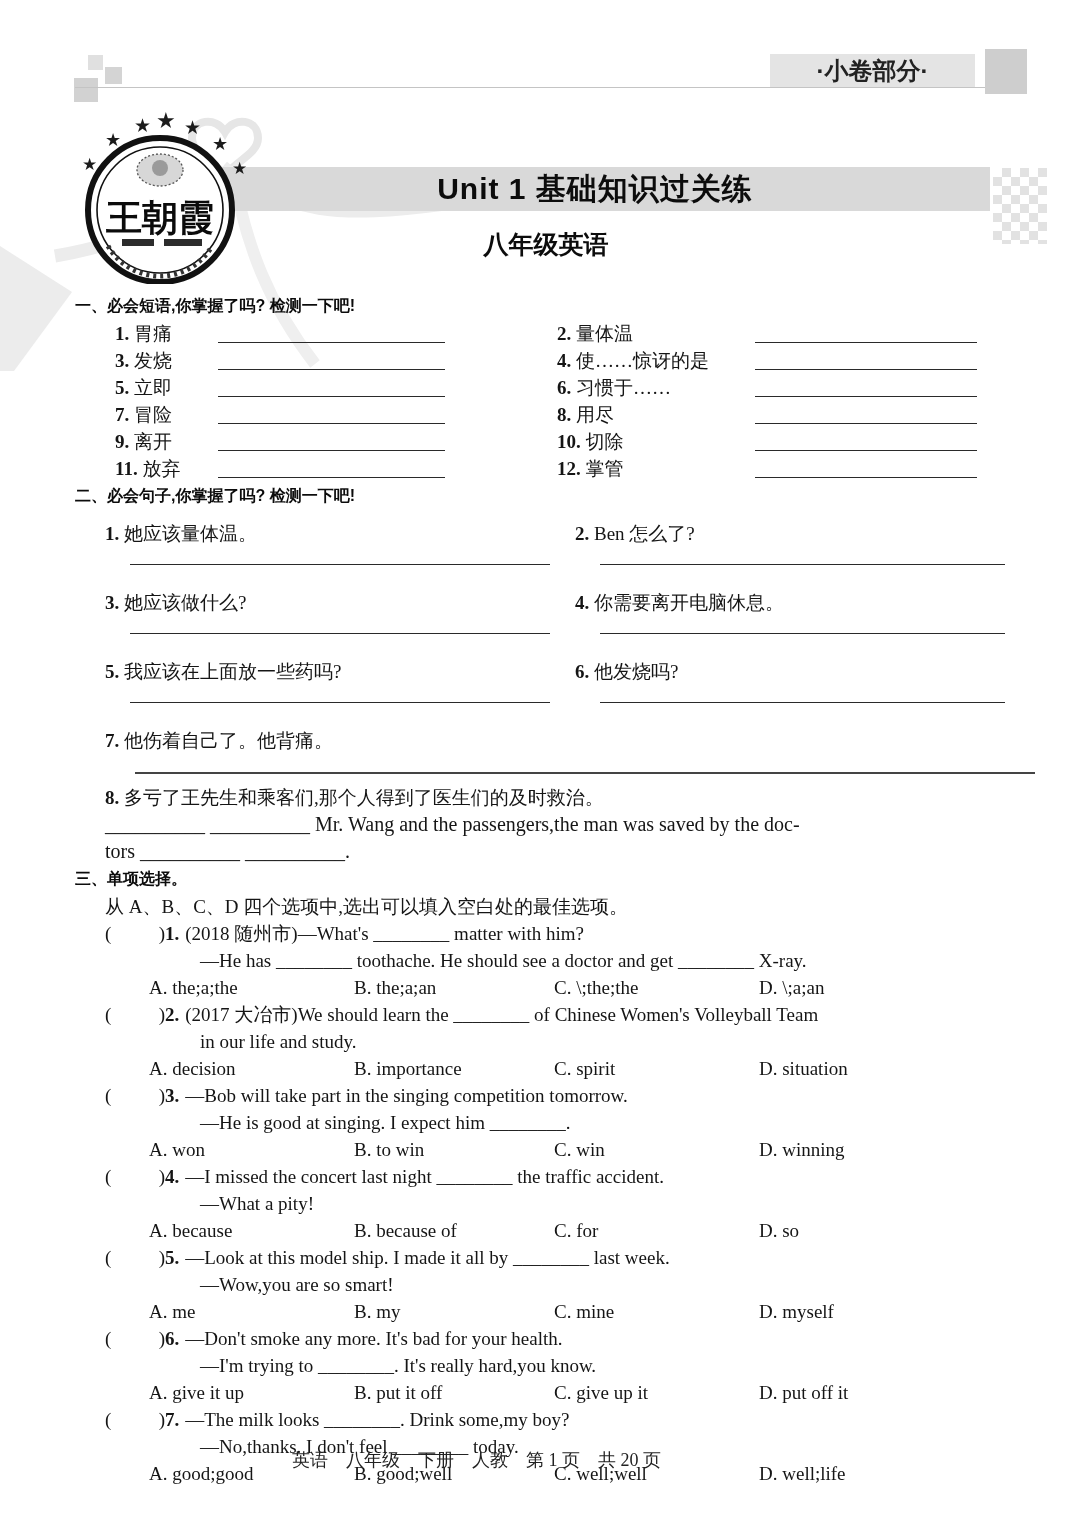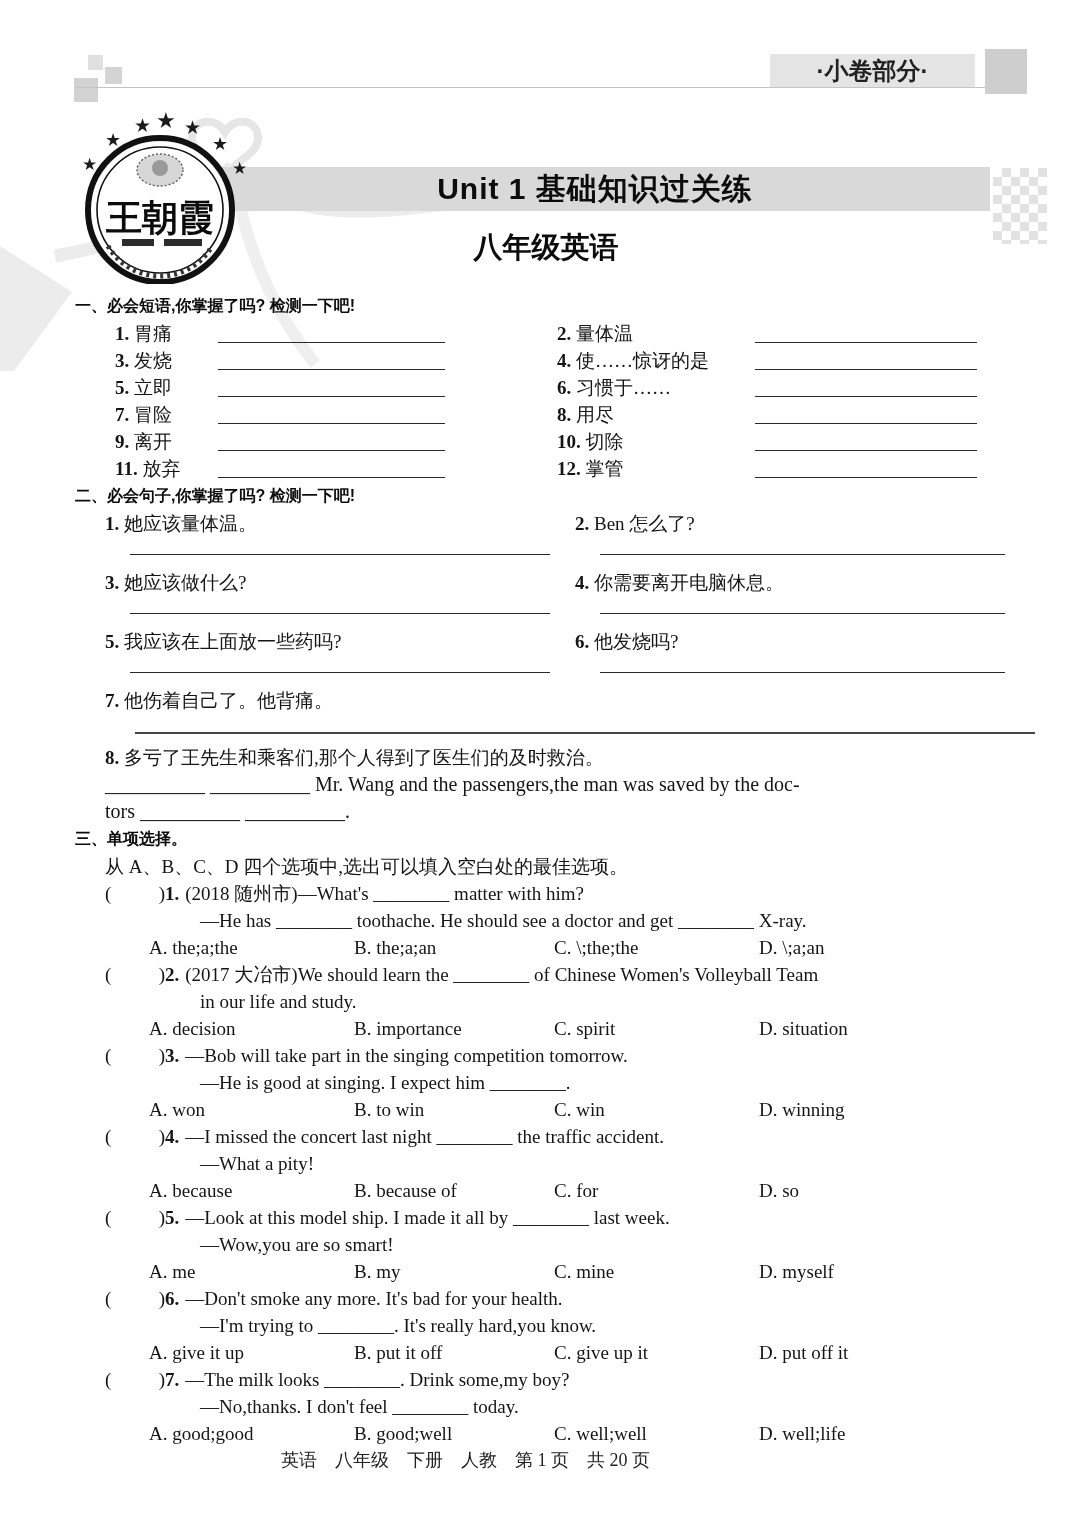--- a/index.html
+++ b/index.html
@@ -14,49 +14,49 @@
   .corner-dark{position:absolute;left:985px;top:49px;width:42px;height:45px;background:#cecece;}
   
   .ribbon-svg{position:absolute;left:0;top:96px;z-index:0;}
   .banner{position:absolute;left:200px;top:167px;width:790px;height:44px;background:#d9d9d9;z-index:1;
       display:flex;align-items:center;justify-content:center;
       font-family:"Liberation Sans",sans-serif;font-weight:bold;font-size:30px;letter-spacing:1px;color:#0c0c0c;}
   .checkers{position:absolute;left:993px;top:168px;width:54px;height:76px;z-index:1;
       background:repeating-conic-gradient(#e2e2e2 0% 25%, #ffffff 0% 50%) 0 0 / 18px 18px;}
   .logo-svg{position:absolute;left:60px;top:108px;z-index:2;}
   .subtitle{position:absolute;left:0;top:228px;width:1092px;text-align:center;
-      font-family:"Liberation Sans",sans-serif;font-weight:bold;font-size:29px;color:#0c0c0c;z-index:1;}
+      font-family:"Liberation Sans",sans-serif;font-weight:bold;font-size:25px;color:#0c0c0c;z-index:1;}
   
   .content{position:absolute;left:75px;top:292px;width:960px;font-size:19px;line-height:27px;}
   .sec-title{font-family:"Liberation Sans",sans-serif;font-weight:bold;font-size:16px;line-height:28px;color:#0c0c0c;}
   b.num{font-weight:bold;}
   
   .phrase-grid{display:grid;grid-template-columns:330px 420px;column-gap:112px;margin-left:40px;}
   .p-item{display:flex;align-items:flex-end;height:27px;}
   .p-item .p-label{white-space:nowrap;}
   .phrase-grid .p-item:nth-child(odd) .p-label{min-width:95px;}
   .phrase-grid .p-item:nth-child(even) .p-label{min-width:190px;}
   .p-item .blank{flex:1;border-bottom:1.6px solid #2a2a2a;height:1px;margin:0 0 4px 8px;}
   
   .sent-grid{display:grid;grid-template-columns:455px 440px;column-gap:15px;margin-left:30px;}
   .s-item{margin-bottom:2px;}
-  .s-text{white-space:nowrap;}
+  .s-text{white-space:nowrap;margin-top:10px;}
   .s-blank{border-bottom:1.6px solid #2a2a2a;height:17px;margin:0 10px 12px 25px;}
   .full-item{margin-left:30px;}
   .full-blank{border-bottom:2px solid #444;height:18px;margin:0 0 10px 30px;}
   .eng-line{margin-left:30px;white-space:nowrap;font-size:20px;}
   
   .instr{margin-left:30px;}
   .q-line1{display:flex;margin-left:30px;white-space:nowrap;}
   .paren{display:inline-flex;width:60px;justify-content:space-between;flex:0 0 60px;}
   .qnum{font-weight:bold;margin-right:6px;}
   .q-line2{margin-left:125px;white-space:nowrap;}
   .q-options{margin-left:74px;display:grid;grid-template-columns:205px 200px 205px auto;white-space:nowrap;}
   
-  .footer{position:absolute;left:0;top:1448px;width:931px;text-align:center;font-size:18px;color:#222;}
+  .footer{position:absolute;left:11px;top:1448px;width:931px;text-align:center;font-size:18px;color:#222;}
 </style>
 </head>
 <body>
 
 <div class="page">
 
   <div class="sq" style="left:88px;top:55px;width:15px;height:15px;background:#e0e0e0;"></div>
   <div class="sq" style="left:105px;top:67px;width:17px;height:17px;background:#c9c9c9;opacity:.8;"></div>
   <div class="sq" style="left:74px;top:78px;width:24px;height:24px;background:#d2d2d2;"></div>
   <div class="topline"></div>

